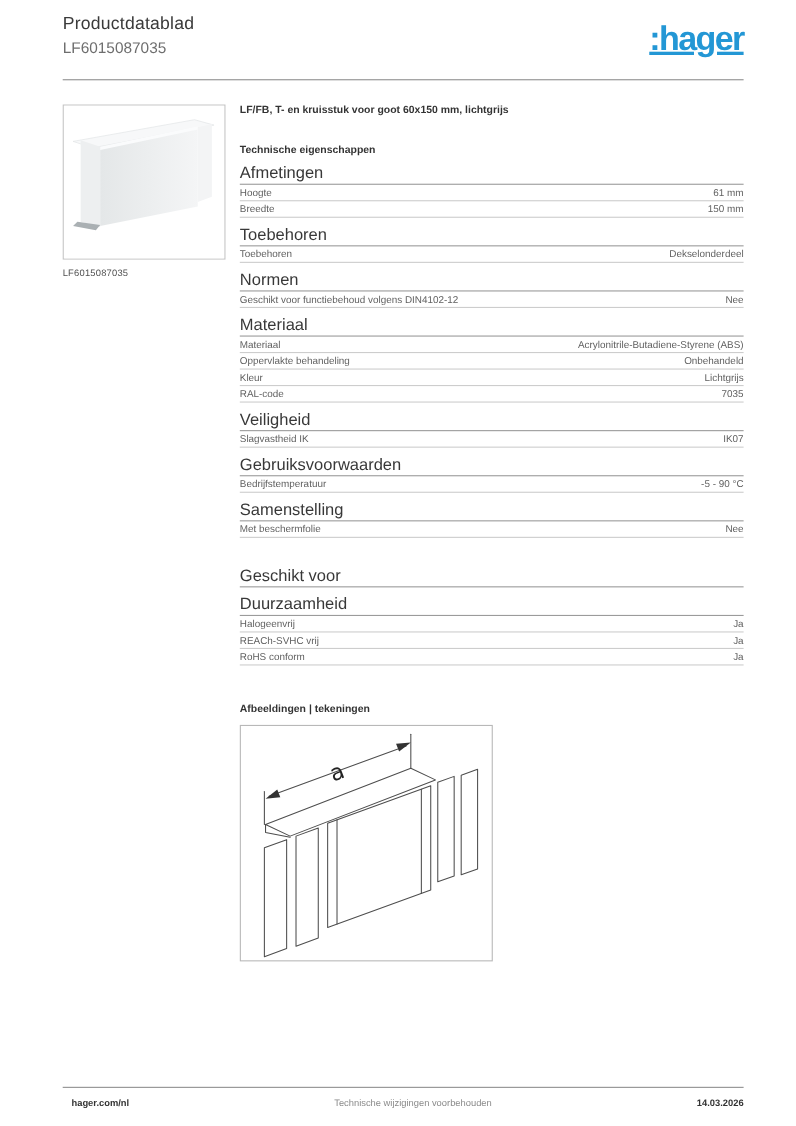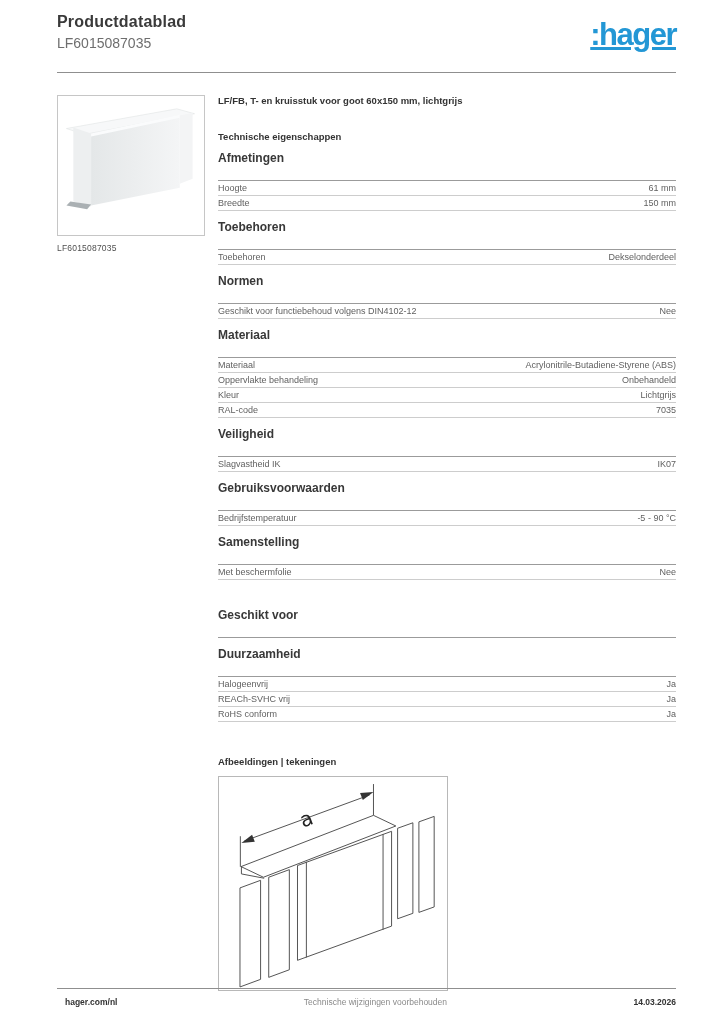--- a/index.html
+++ b/index.html
@@ -1,37 +1,37 @@
 <!DOCTYPE html>
 <html><head>
 <meta charset="utf-8">
 <style>
   html,body{margin:0;padding:0;background:#fff;}
   .page{position:relative;width:724px;height:1024px;background:#fff;overflow:hidden;
         font-family:"Liberation Sans","DejaVu Sans",sans-serif;-webkit-font-smoothing:antialiased;}
 
   
-  .doc-type{position:absolute;left:57px;top:13px;font-size:16px;font-weight:bold;color:#3a3a3a;letter-spacing:.2px;}
+  .doc-type{position:absolute;left:57px;top:13px;font-size:16px;font-weight:normal;color:#3a3a3a;letter-spacing:.2px;}
   .doc-code{position:absolute;left:57px;top:35px;font-size:14px;color:#6e6e6e;}
   .logo{position:absolute;right:48px;top:19px;font-size:31px;font-weight:bold;letter-spacing:-1.5px;line-height:1;}
   .header-rule{position:absolute;left:57px;right:48px;top:72px;height:1px;background:#8f8f8f;}
 
   
   .product-card{position:absolute;left:57px;top:95px;width:146px;height:139px;border:1px solid #c6c6c6;background:#fff;}
   .product-card svg{display:block;width:100%;height:100%;}
   .product-caption{position:absolute;left:57px;top:243px;font-size:8.5px;color:#4f4f4f;letter-spacing:.2px;}
 
   
   .right-col{position:absolute;left:218px;top:95px;width:458px;}
   .prod-title{font-size:9.5px;font-weight:bold;color:#333;line-height:11px;}
   .tech-heading{margin-top:25px;font-size:9.5px;font-weight:bold;color:#333;line-height:11px;}
 
   .section{margin-top:11px;}
   .section.gap{margin-top:30px;}
-  .sec-heading{font-size:12px;font-weight:bold;color:#383838;line-height:10px;padding-bottom:17px;
+  .sec-heading{font-size:15px;font-weight:normal;color:#383838;line-height:10px;padding-bottom:4px;
                border-bottom:1px solid #9b9b9b;}
   .spec-row{display:flex;justify-content:space-between;align-items:baseline;gap:8px;
             padding:2px 0;border-bottom:1px solid #cdcdcd;font-size:9px;line-height:10px;color:#616161;}
   .spec-label{white-space:nowrap;}
   .spec-value{white-space:nowrap;text-align:right;}
 
   .images-heading{margin-top:34px;font-size:9.5px;font-weight:bold;color:#333;line-height:11px;}
   .drawing-box{margin-top:9px;width:230px;height:215px;border:1px solid #b8b8b8;box-sizing:border-box;background:#fff;}
   .drawing-box svg{display:block;width:100%;height:100%;}
 

